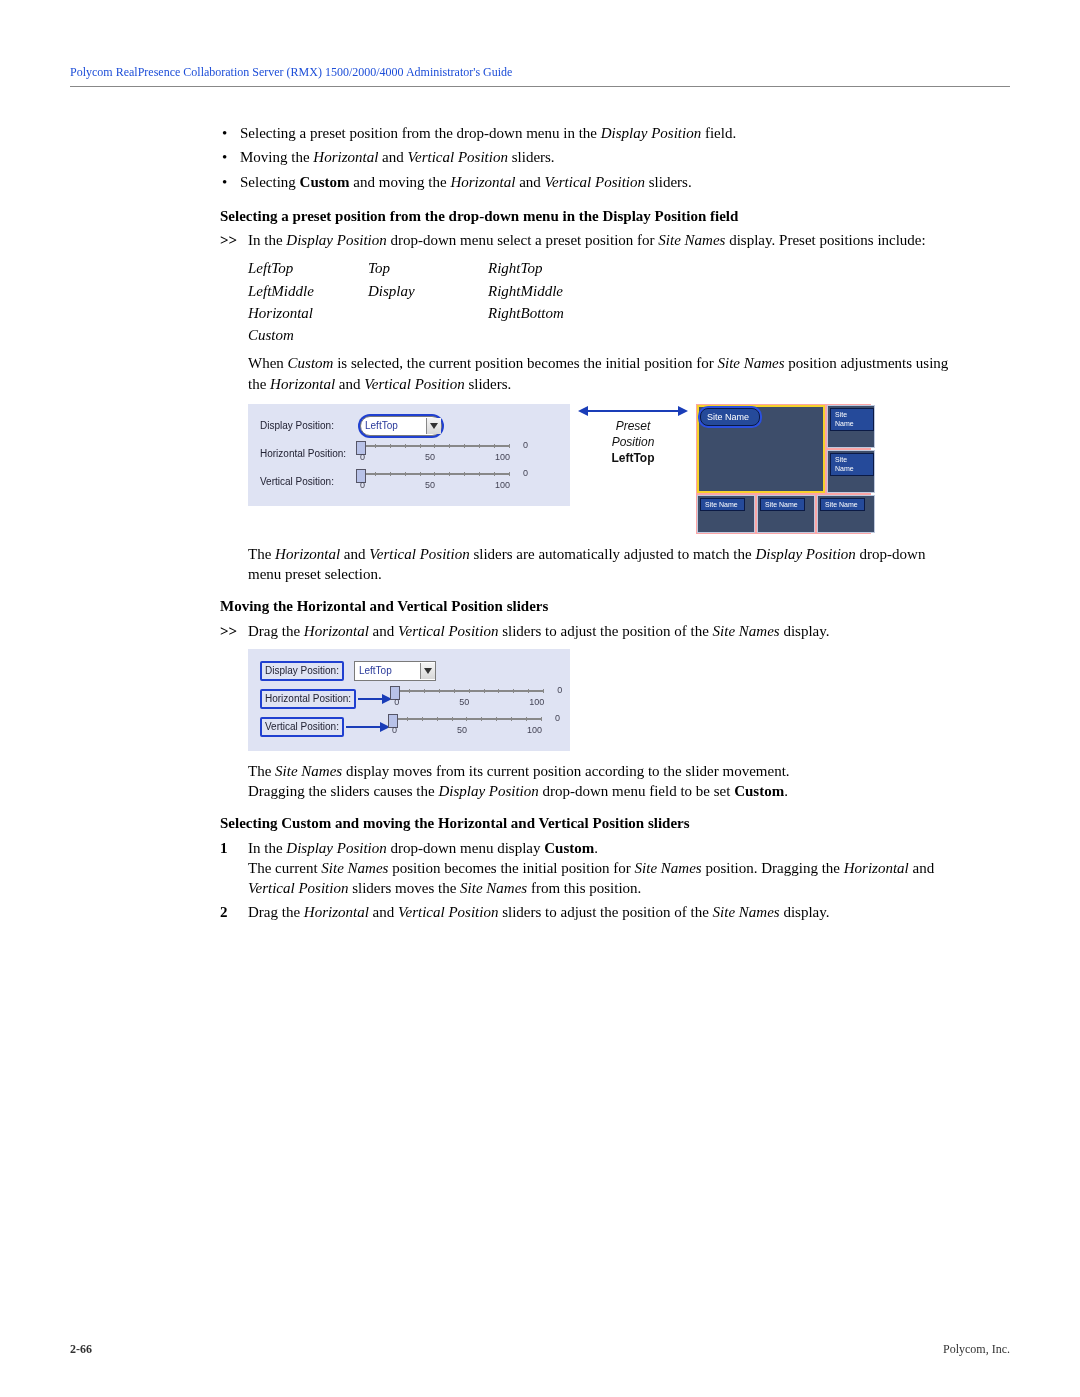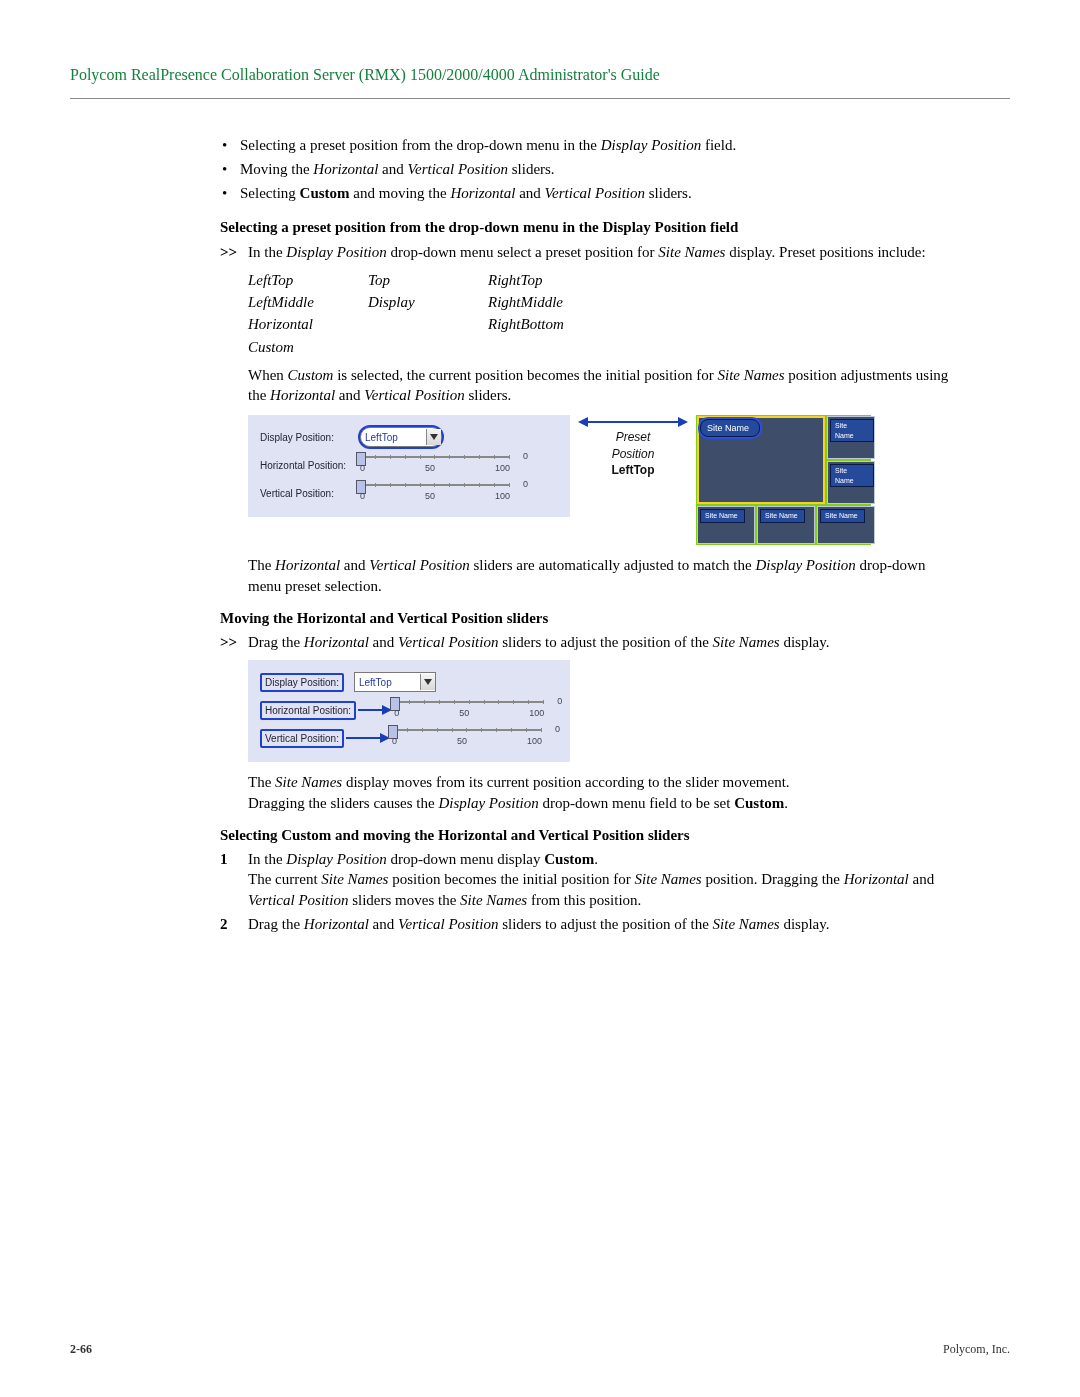--- a/index.html
+++ b/index.html
@@ -1,17 +1,17 @@
 <!DOCTYPE html>
 <html><head>
 <meta charset="utf-8">
 <style>
   html,body{margin:0;padding:0;background:#fff;font-family:"Book Antiqua","Palatino Linotype",Georgia,serif;color:#000;font-size:15px;line-height:1.35}
   .page{width:1080px;height:1397px;position:relative;margin:0 auto;box-sizing:border-box;padding:64px 70px 0 70px}
-  .header{font-size:16px;color:#15803d;margin-bottom:12px}
+  .header{font-size:12px;color:#1d4ed8;margin-bottom:6px}
   .rule{border:none;border-top:1px solid #888;margin:0 0 36px 0}
   .content{margin-left:150px;margin-right:54px}
   .bul{list-style:none;padding:0;margin:0 0 14px 0}
   .bul li{position:relative;padding-left:20px;margin-bottom:4px}
   .bul li:before{content:"•";position:absolute;left:2px;top:0}
   .em{font-style:italic}
   .b{font-weight:bold}
   .section-title{font-weight:bold;margin:12px 0 4px 0}
   .arrow-row{display:flex;margin-bottom:2px}
   .arrow-gutter{width:28px;flex:none;font-weight:bold}
@@ -35,21 +35,21 @@
   .slider-area .tickrow span{width:1px;height:4px;background:#888;display:block}
   .slider-area .knob{position:absolute;left:-4px;top:0;width:8px;height:12px;background:#b8c2e8;border:1px solid #556}
   .slider-area .nums{position:absolute;left:0;right:0;top:10px;display:flex;justify-content:space-between;font-size:9px;color:#445}
   .slider-area .val{position:absolute;right:-18px;top:-2px;font-size:9px;color:#445}
   .annot{width:110px;margin:0 8px;font-family:Liberation Sans, sans-serif;font-size:12px;color:#111;text-align:center}
   .annot .it{font-style:italic}
   .annot .bb{font-weight:bold}
   .arrow-h{display:flex;align-items:center;justify-content:center}
   .arrow-h svg{display:block}
   
-  .layout{background:#84cc16;width:175px;height:130px;position:relative;display:grid;grid-template-columns:130px 50px;grid-template-rows:45px 45px 40px;gap:0}
+  .layout{background:#fca5a5;width:175px;height:130px;position:relative;display:grid;grid-template-columns:130px 50px;grid-template-rows:45px 45px 40px;gap:0}
   .layout .cell{border:1px solid #bfc9de;margin:1px;background:#3d4d6a;position:relative}
   .layout .big{grid-row:1/3}
   .layout .tag{position:absolute;top:2px;left:2px;background:#254a9a;color:#fff;font-size:7px;padding:1px 6px 1px 4px;border:1px solid #0b1a45;font-family:Arial}
   .layout .big .tag{font-size:9px;padding:2px 10px 2px 6px}
   .layout .big .tag-hl{box-shadow:0 0 0 2px #2a50e0;border-radius:8px}
   .layout .yl{outline:2px solid #f5d22a;outline-offset:-2px}
   .layout .row3{grid-column:1/3;display:grid;grid-template-columns:repeat(3,1fr);gap:0}
   .layout .row3 .cell{margin:1px}
   
   .panel2 .lbl-hl{border:2px solid #2040d0;border-radius:2px;padding:1px 3px;display:inline-block}

